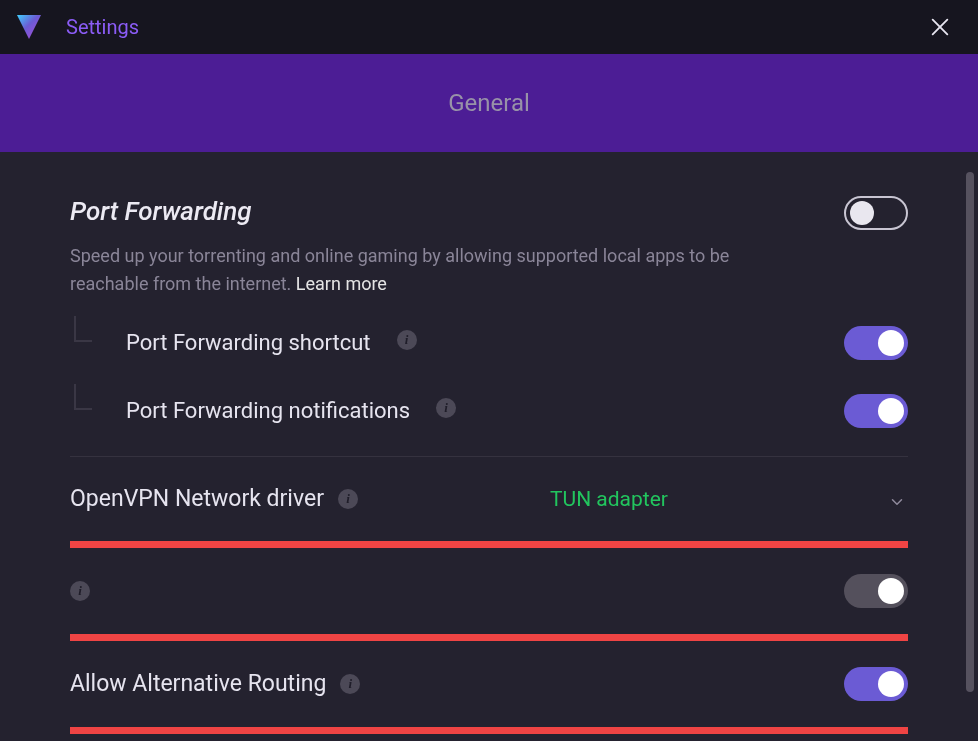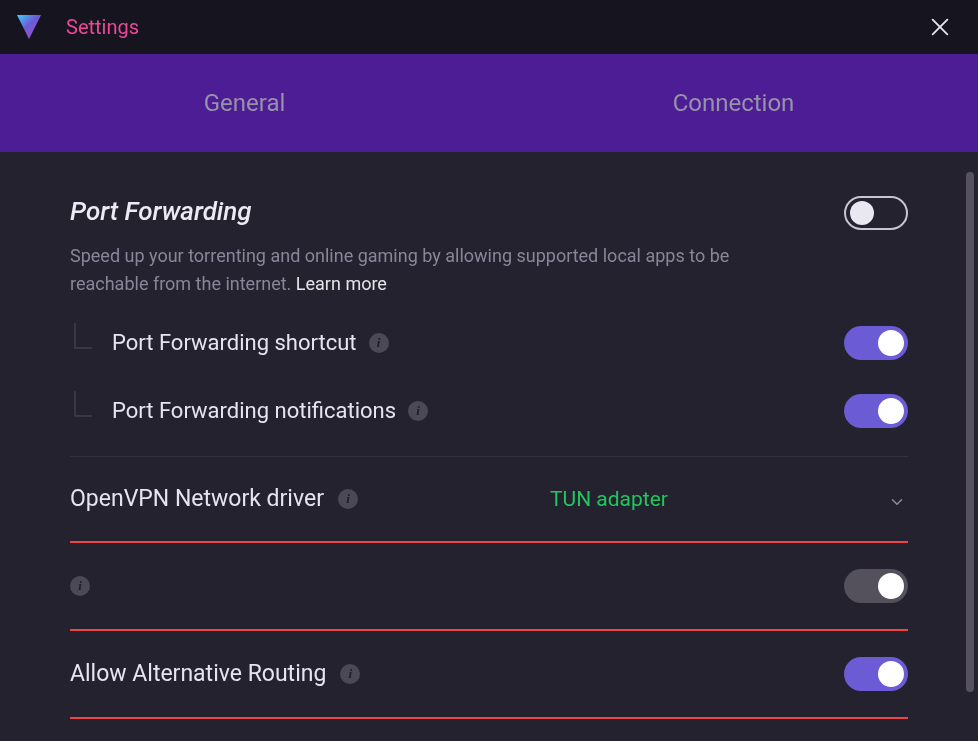--- a/index.html
+++ b/index.html
@@ -21,21 +21,21 @@
     background: #16151f;
   }
   .logo {
     width: 34px; height: 34px;
     display: flex; align-items: center; justify-content: center;
   }
   .title {
     font-size: 20px;
     font-weight: 400;
     margin-left: 20px;
-    color: #ec4899;
+    color: #8b5cf6;
   }
   .close {
     margin-left: auto;
     width: 36px; height: 36px;
     display: flex; align-items: center; justify-content: center;
     cursor: pointer;
     color: #e7e5f0;
   }
   .close svg { width: 22px; height: 22px; stroke: currentColor; }
 
@@ -122,22 +122,21 @@
   
   .subitem {
     display: flex;
     align-items: center;
     justify-content: space-between;
     margin-top: 28px;
     padding-left: 4px;
   }
   .sub-left {
     display: flex;
-    align-items: center;
-    gap: 12px;
+    gap: 26px;
   }
   .lshape {
     width: 18px; height: 26px;
     border-left: 2px solid #4a4756;
     border-bottom: 2px solid #4a4756;
     margin-right: 8px;
     margin-top: -14px;
     opacity: .6;
   }
   .sub-label {
@@ -166,21 +165,21 @@
     background: #35323f;
     margin: 28px 0 0 0;
   }
 
   
   .row {
     display: flex;
     align-items: center;
     justify-content: space-between;
     padding: 26px 0;
-    border-bottom: 2px solid #ef4444;
+    border-bottom: 7px solid #ef4444;
   }
   .row:last-child { border-bottom: none; }
   .row .left {
     display: flex;
     align-items: center;
     gap: 14px;
   }
   .row-label {
     font-size: 23px;
     color: #e6e4ef;
@@ -256,21 +255,20 @@
   <div class="close">
     <svg viewBox="0 0 24 24">
       <line x1="4" y1="4" x2="20" y2="20" stroke-width="2" stroke-linecap="round"></line>
       <line x1="20" y1="4" x2="4" y2="20" stroke-width="2" stroke-linecap="round"></line>
     </svg>
   </div>
 </div>
 
 <div class="tabs">
   <div class="tab">General</div>
-  <div class="tab">Connection</div>
 </div>
 
 <div class="panel-wrap">
   <div class="panel">
 
     <div class="section-head">
       <div style="flex:1">
         <div class="section-title">Port Forwarding</div>
         <p class="section-desc">
           <span>Speed up your torrenting and online gaming by allowing supported local apps to be reachable from the internet. </span><span class="learn-more">Learn more</span>

